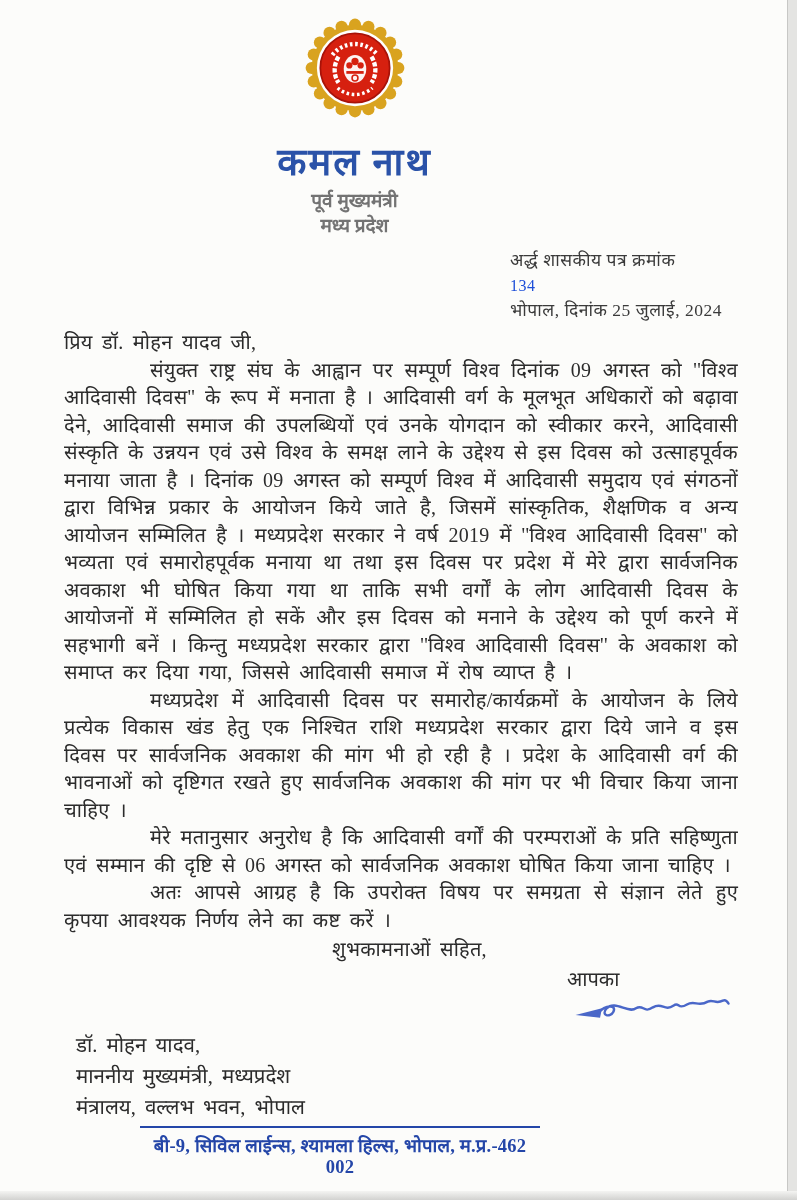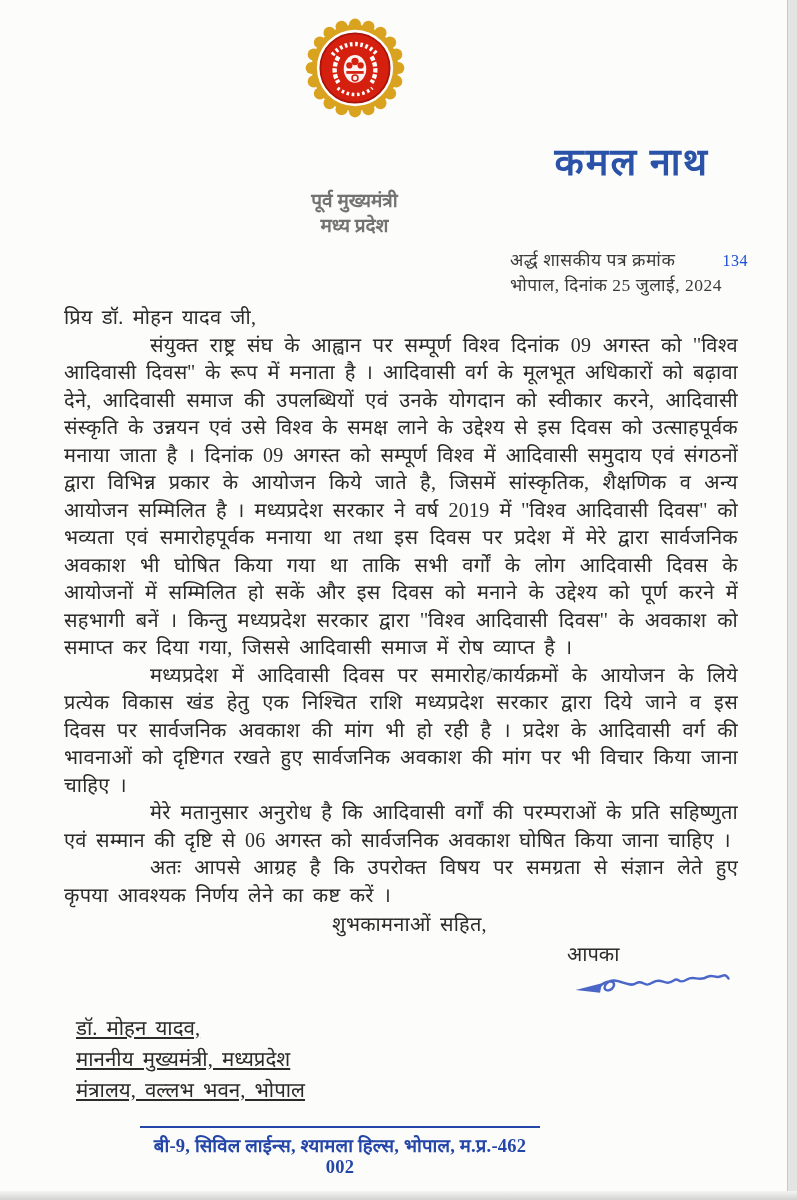--- a/index.html
+++ b/index.html
@@ -25,34 +25,34 @@
   
   .letterhead{
     padding-top:16px;
     margin-right:88px;            
     text-align:center;
   }
   .emblem{display:inline-block;width:104px;height:104px;line-height:0;}
   .sender-name{
     margin:10px 0 2px 0;
     font-size:38px;font-weight:bold;
-    color:#2a52a8;letter-spacing:2px;text-align:right;
+    color:#2a52a8;letter-spacing:2px;
   }
   .sender-sub{
     font-size:19px;font-weight:bold;color:#737373;line-height:25px;
   }
 
   
   .ref-block{
     width:238px;
     margin:10px 49px 0 auto;
     font-size:17.5px;line-height:25px;color:#3a3a3a;
     letter-spacing:.5px;
   }
-  .ref-line1{display:flex;justify-content:space-between;align-items:baseline;}
+  .ref-line1{display:flex;justify-content:flex-start;align-items:baseline;flex-direction:column;}
   .ref-num{color:#1d4ed8;font-size:16px;}
 
   
   .body{
     padding:6px 59px 0 64px;
     font-size:20px;line-height:27.5px;
     letter-spacing:.3px;word-spacing:4px;
     text-align:justify;
   }
   .body p{margin:0;}
@@ -66,24 +66,23 @@
     margin:2px 50px 0 auto;
     font-size:20px;line-height:26px;
   }
   .sign-yours{padding-right:8px;}
   .signature-scribble{height:34px;margin-top:4px;line-height:0;}
   .signatory{letter-spacing:1px;word-spacing:6px;}
 
   
   .addressee{
     font-style:normal;
-    padding-left:76px;margin-top:8px;
+    padding-left:76px;
     font-size:20.5px;line-height:31px;
     word-spacing:4px;
-    text-decoration:underline;
   }
 
   
   .footer{
     position:absolute;left:140px;bottom:22px;width:400px;
     text-align:center;
   }
   .footer-inner{
     display:inline-block;
     border-top:2px solid #2446a8;

